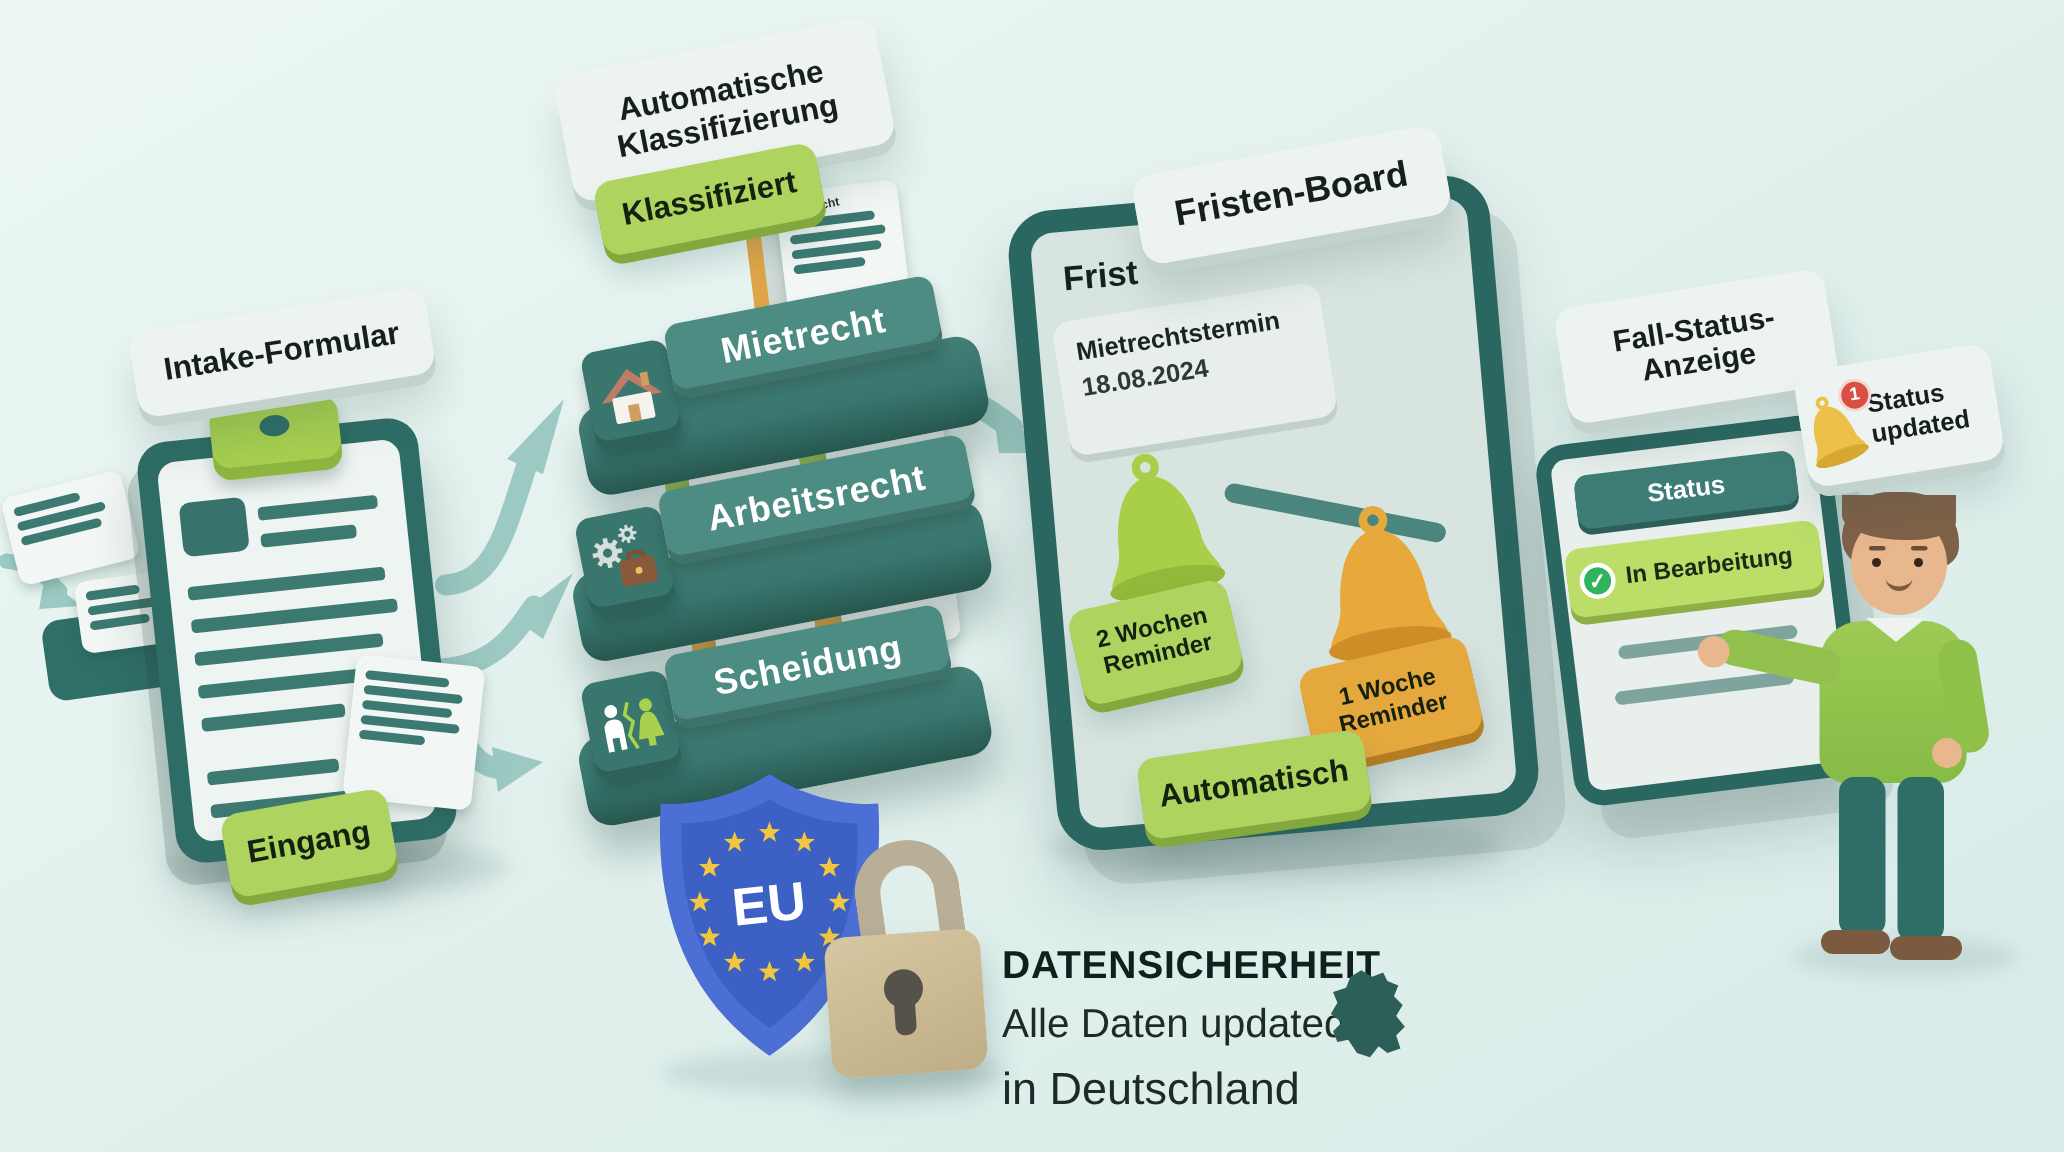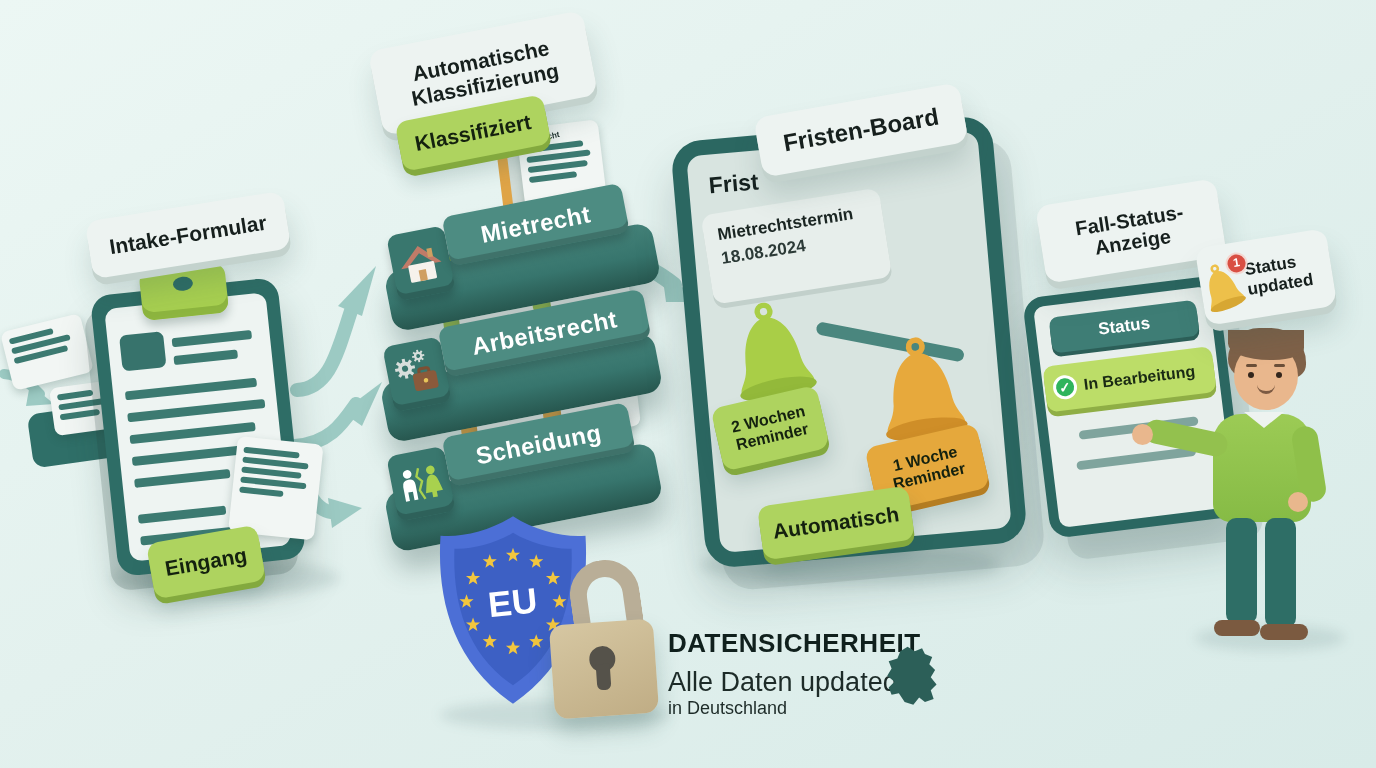--- a/index.html
+++ b/index.html
@@ -364,19 +364,19 @@
     <div class="abs" style="left:0;top:62px;width:104px;height:94px;background:linear-gradient(160deg,#d6c7a2,#c0ad85);
          border-radius:14px;transform:rotate(-4deg);box-shadow:0 14px 22px rgba(44,86,80,.25);">
       <div class="abs" style="left:38px;top:24px;width:26px;height:26px;background:#55524a;border-radius:50%;"></div>
       <div class="abs" style="left:44px;top:42px;width:14px;height:26px;background:#55524a;border-radius:0 0 6px 6px;"></div>
     </div>
   </div>
 
   <div class="abs" style="left:668px;top:612px;z-index:4;">
     <div style="font-size:26px;font-weight:700;letter-spacing:.5px;color:#10201d;margin-top:16px;">DATENSICHERHEIT</div>
     <div style="font-size:27px;font-weight:400;color:#1d2b28;margin-top:8px;">Alle Daten updated</div>
-    <div style="font-size:18px;font-weight:400;color:#1d2b28;margin-top:0;">in Deutschland</div>
+    <div style="font-size:30px;font-weight:400;color:#1d2b28;margin-top:12px;">in Deutschland</div>
   </div>
   <svg class="abs" style="left:880px;top:644px;z-index:4;" width="58" height="68" viewBox="0 0 80 90">
     <path d="M38 2 L48 8 L58 4 L62 12 L72 16 L68 26 L76 34 L70 44 L78 54 L70 62 L74 74 L62 78 L54 72 L46 82 L34 78 L26 66 L16 68 L12 58 L20 50 L10 42 L16 32 L12 22 L24 18 L28 8 Z" fill="#2c5f58"></path>
   </svg>
 
 </div>
 
 </body></html>

